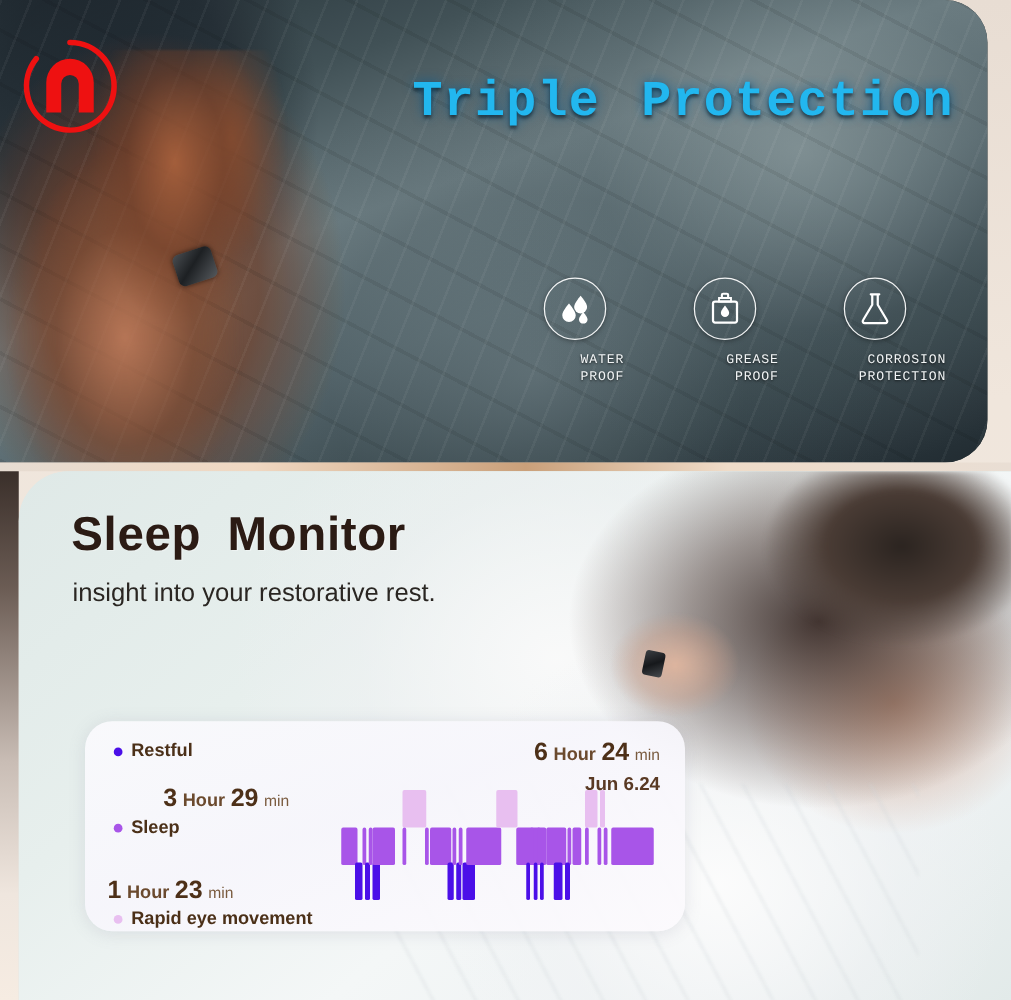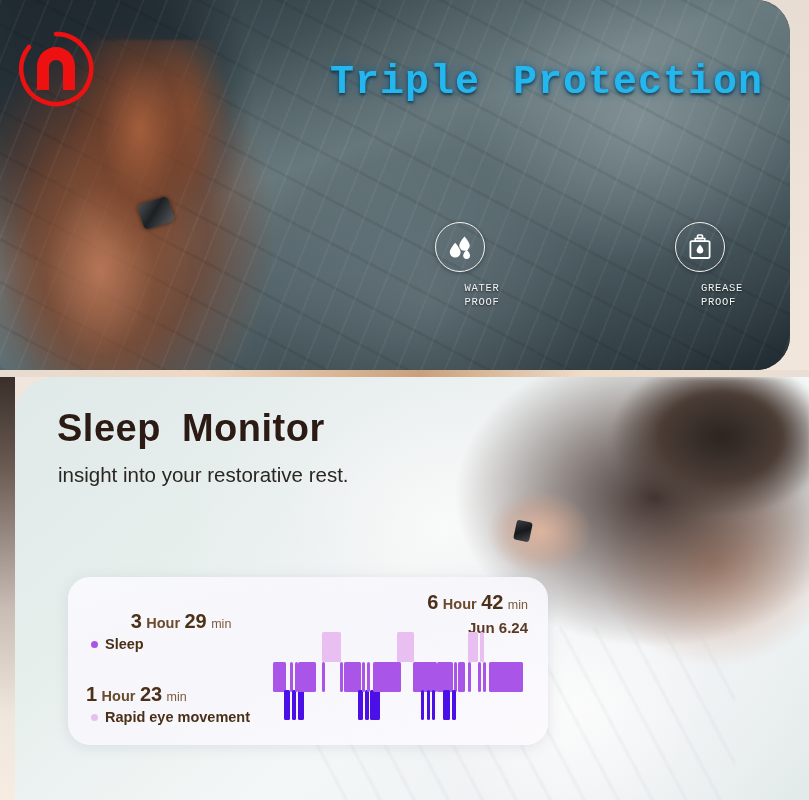--- a/index.html
+++ b/index.html
@@ -111,21 +111,21 @@
     display:flex; align-items:center; justify-content:center;
     box-shadow:0 1px 4px rgba(0,0,0,.35);
   }
   .feature-icon svg{ display:block; }
   .feature-label{
     margin-top:9px;
     font-size:10.5px;
     letter-spacing:.7px;
     line-height:1.35;
     color:#f2f5f6;
-    text-align:left;
+    text-align:right;
     text-shadow:0 1px 2px rgba(0,0,0,.7);
     margin-left:44px;
   }
 
   
   .seam{
     position:absolute; left:0; top:370px; width:809px; height:7px;
     background:linear-gradient(90deg,#e6dcd2 0%,#f0d8c2 25%,#caa07a 52%,#efdcc9 72%,#e9ded4 100%);
   }
 
@@ -280,20 +280,32 @@
             <path d="M10.2 6.4 h9.6 v2.8 h-9.6 z" fill="none" stroke="#fff" stroke-width="1.5"></path>
             <path d="M15 12.4 c 0 0 3.3 3.8 3.3 5.9 a3.3 3.3 0 0 1 -6.6 0 c 0 -2.1 3.3 -5.9 3.3 -5.9 z" fill="#ffffff"></path>
           </svg>
         </div>
         <div class="feature-label">
           <span>GREASE</span><br>
           <span>PROOF</span>
         </div>
       </div>
 
+      <div class="feature">
+        <div class="feature-icon">
+          <svg width="30" height="30" viewBox="0 0 30 30" aria-hidden="true">
+            <path d="M11.6 3.4 h6.8" stroke="#fff" stroke-width="1.8" stroke-linecap="round" fill="none"></path>
+            <path d="M12.8 3.6 v8.2 L5.4 24.2 a1.5 1.5 0 0 0 1.3 2.3 h16.6 a1.5 1.5 0 0 0 1.3 -2.3 L17.2 11.8 V3.6" fill="none" stroke="#fff" stroke-width="1.8" stroke-linejoin="round"></path>
+          </svg>
+        </div>
+        <div class="feature-label">
+          <span>CORROSION</span><br>
+          <span>PROTECTION</span>
+        </div>
+      </div>
 
     </div>
   </section>
 
   <div class="seam"></div>
   <div class="panel-bottom-shadowbar"></div>
 
   <section class="panel-bottom">
     <div class="photo-bed"></div>
     <div class="pillow-fold"></div>
@@ -304,20 +316,24 @@
     <h2 class="sm-title">Sleep  Monitor</h2>
     <div class="sm-desc">
       <div>insight into your restorative rest.</div>
     </div>
 
     <div class="sleep-card">
 
       <div class="legend">
 
         <div class="leg-block b1">
+          <div class="leg-name">
+            <span class="dot" style="background:#4b0fe8"></span>
+            <span>Restful</span>
+          </div>
         </div>
 
         <div class="leg-block b2">
           <div class="leg-time">
             <span class="num">3</span>
             <span class="unit">Hour</span>
             <span class="num">29</span>
             <span class="small">min</span>
           </div>
           <div class="leg-name">
@@ -338,21 +354,21 @@
             <span>Rapid eye movement</span>
           </div>
         </div>
 
       </div>
 
       <div class="totals">
         <div class="tot-time">
           <span class="num">6</span>
           <span class="unit">Hour</span>
-          <span class="num">42</span>
+          <span class="num">24</span>
           <span class="small">min</span>
         </div>
         <div class="tot-date">Jun 6.24</div>
       </div>
 
       <div class="hypno" id="hypno">
           <div class="seg" style="left: 0px; width: 13px; top: 30px; height: 30px; background: rgb(168, 85, 232); border-radius: 1.5px;"></div>
           <div class="seg" style="left: 11px; width: 6px; top: 58px; height: 30px; background: rgb(75, 15, 232); border-radius: 1.5px;"></div>
           <div class="seg" style="left: 17px; width: 3px; top: 30px; height: 30px; background: rgb(168, 85, 232); border-radius: 1.5px;"></div>
           <div class="seg" style="left: 19px; width: 4px; top: 58px; height: 30px; background: rgb(75, 15, 232); border-radius: 1.5px;"></div>

